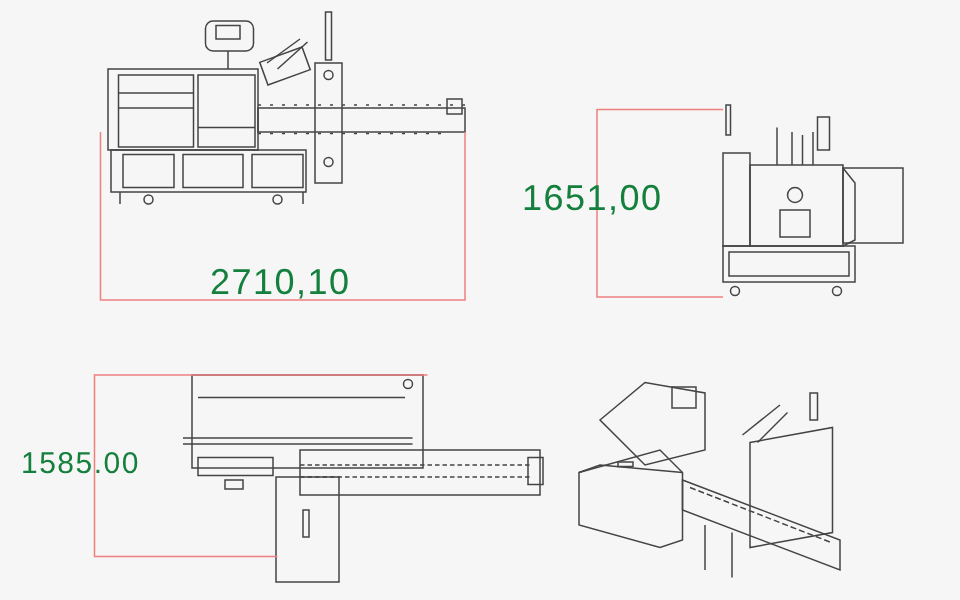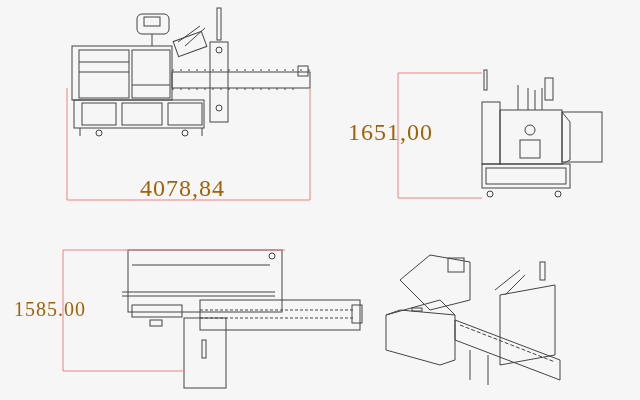--- a/index.html
+++ b/index.html
@@ -1,18 +1,18 @@
 <!DOCTYPE html>
 <html><head>
 <meta charset="utf-8">
 <style>
   html,body{margin:0;padding:0;}
   body{width:640px;height:400px;background:#f6f6f6;position:relative;overflow:hidden;font-family:"DejaVu Sans",sans-serif;}
   svg{position:absolute;left:0;top:0;}
-  .dimtext{position:absolute;color:#a16207;font-family:Liberation Serif, serif;font-weight:200;letter-spacing:1px;}
+  .dimtext{position:absolute;color:#15803d;font-family:Liberation Sans, sans-serif;font-weight:200;letter-spacing:1px;}
 </style>
 </head>
 <body>
 
 <svg width="640" height="400" viewBox="0 0 640 400">
   <g fill="none" stroke="#444" stroke-width="1">
 
     <g>
 
       <rect x="137" y="14" width="32" height="20" rx="5"></rect>
@@ -101,15 +101,15 @@
     </g>
   </g>
 
   <g stroke="#f08080" stroke-width="1" fill="none">
     <polyline points="67,88 67,200 310,200 310,88"></polyline>
     <polyline points="482,73 398,73 398,198 482,198"></polyline>
     <polyline points="285,250 63,250 63,371 185,371"></polyline>
   </g>
 </svg>
 
-<div class="dimtext" style="left:140px;top:175px;font-size:24px;">4078,84</div>
+<div class="dimtext" style="left:140px;top:175px;font-size:24px;">2710,10</div>
 <div class="dimtext" style="left:348px;top:119px;font-size:24px;">1651,00</div>
 <div class="dimtext" style="left:14px;top:298px;font-size:20px;">1585.00</div>
 
 </body></html>

